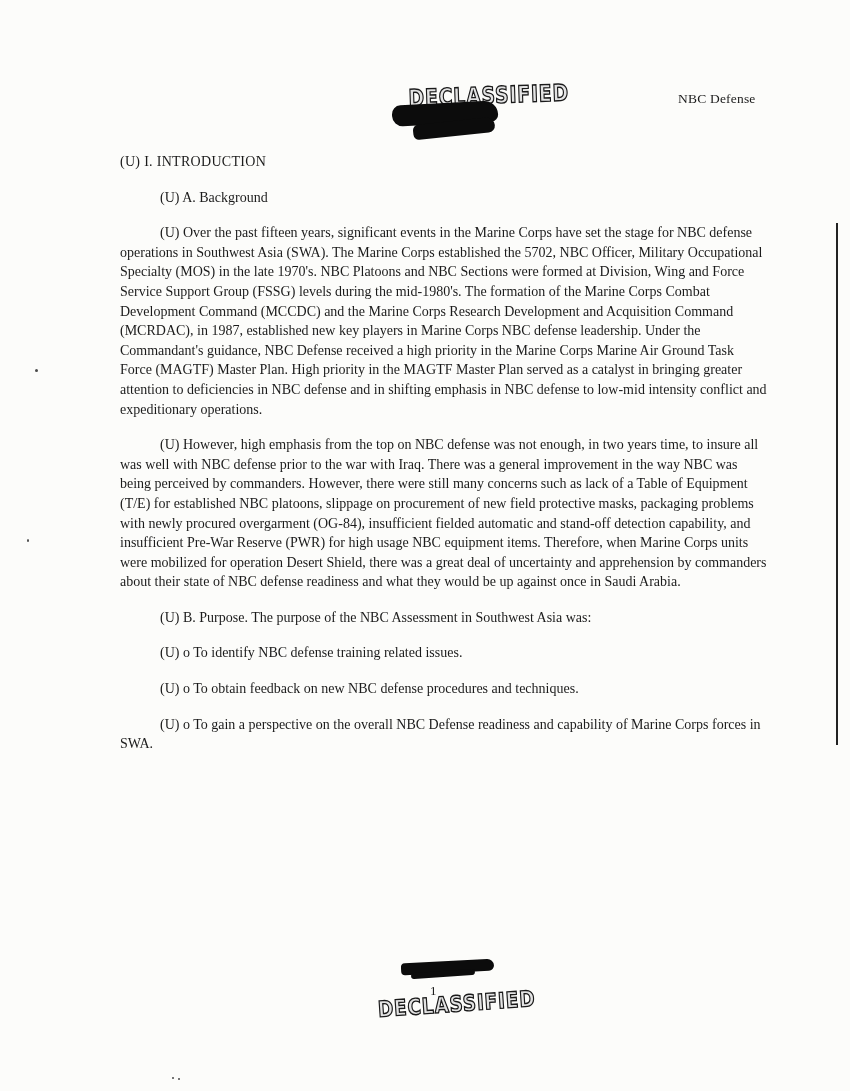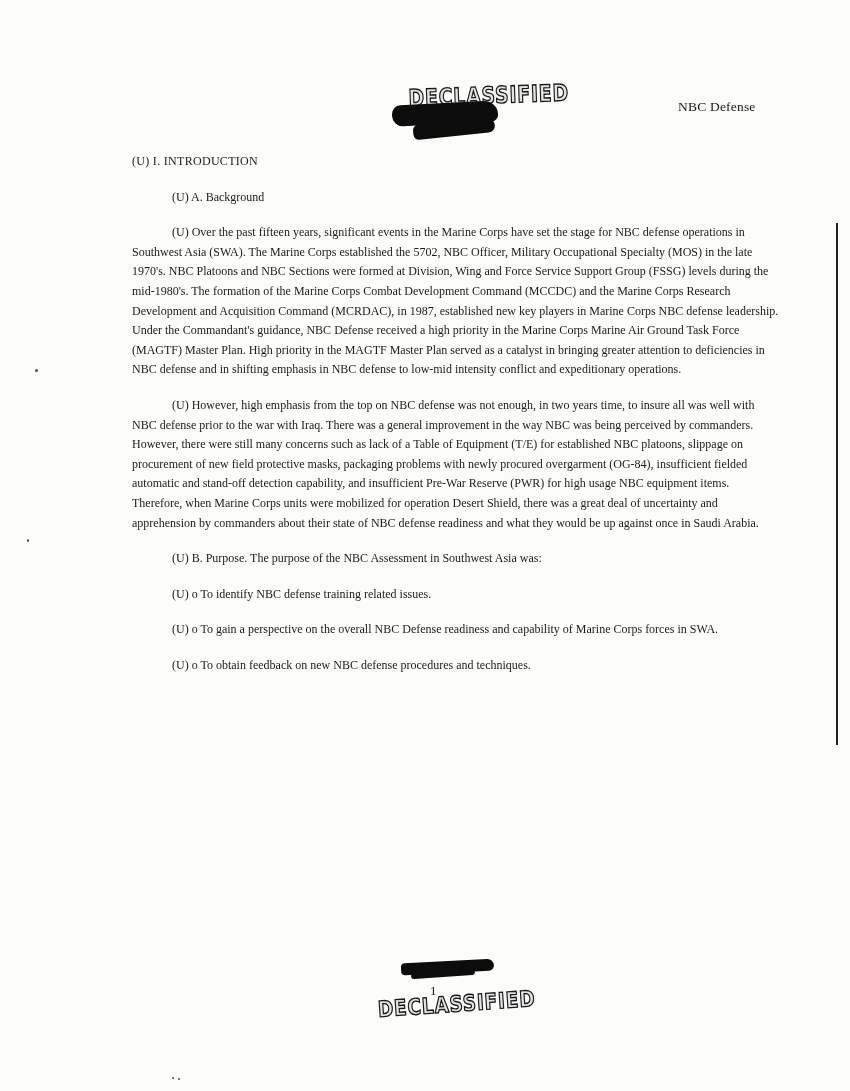--- a/index.html
+++ b/index.html
@@ -14,21 +14,21 @@
     background: #fcfcfa;
     overflow: hidden;
     font-family: "Liberation Serif", serif;
     color: #1b1b1b;
   }
 
   
   .header-label {
     position: absolute;
     left: 678px;
-    top: 99px;
+    top: 91px;
     font-size: 13.5px;
     letter-spacing: 0.2px;
   }
 
   
   .stamp {
     font-family: "DejaVu Sans", sans-serif;
     font-weight: bold;
     color: rgba(255,255,255,0.88);
     -webkit-text-stroke: 1.4px #1a1a1a;
@@ -63,23 +63,22 @@
                   border-radius: 6px 10px 8px 6px; transform: rotate(-3deg); }
   .redaction.r4 { left: 411px; top: 971px; width: 64px; height: 6px;
                   border-radius: 4px; transform: rotate(-4deg); }
 
   
   .body-text {
     position: absolute;
     left: 120px;
     top: 152px;
     width: 648px;
-    font-size: 12px;
+    font-size: 14px;
     line-height: 19.6px;
-    margin-left: 12px;
   }
   .body-text p { margin-top: 16px; text-indent: 40px; }
   .body-text p.heading { margin-top: 0; text-indent: 0; letter-spacing: 0.3px; }
 
   .page-number {
     position: absolute;
     left: 430px;
     top: 983px;
     font-size: 13px;
   }
@@ -110,22 +109,22 @@
   <div class="redaction r1"></div>
   <div class="redaction r2"></div>
 
   <div class="body-text">
     <p class="heading">(U) I. INTRODUCTION</p>
     <p>(U) A. Background</p>
     <p>(U) Over the past fifteen years, significant events in the Marine Corps have set the stage for NBC defense operations in Southwest Asia (SWA). The Marine Corps established the 5702, NBC Officer, Military Occupational Specialty (MOS) in the late 1970's. NBC Platoons and NBC Sections were formed at Division, Wing and Force Service Support Group (FSSG) levels during the mid-1980's. The formation of the Marine Corps Combat Development Command (MCCDC) and the Marine Corps Research Development and Acquisition Command (MCRDAC), in 1987, established new key players in Marine Corps NBC defense leadership. Under the Commandant's guidance, NBC Defense received a high priority in the Marine Corps Marine Air Ground Task Force (MAGTF) Master Plan. High priority in the MAGTF Master Plan served as a catalyst in bringing greater attention to deficiencies in NBC defense and in shifting emphasis in NBC defense to low-mid intensity conflict and expeditionary operations.</p>
     <p>(U) However, high emphasis from the top on NBC defense was not enough, in two years time, to insure all was well with NBC defense prior to the war with Iraq. There was a general improvement in the way NBC was being perceived by commanders. However, there were still many concerns such as lack of a Table of Equipment (T/E) for established NBC platoons, slippage on procurement of new field protective masks, packaging problems with newly procured overgarment (OG-84), insufficient fielded automatic and stand-off detection capability, and insufficient Pre-War Reserve (PWR) for high usage NBC equipment items. Therefore, when Marine Corps units were mobilized for operation Desert Shield, there was a great deal of uncertainty and apprehension by commanders about their state of NBC defense readiness and what they would be up against once in Saudi Arabia.</p>
     <p>(U) B. Purpose. The purpose of the NBC Assessment in Southwest Asia was:</p>
     <p>(U) o To identify NBC defense training related issues.</p>
+    <p>(U) o To obtain feedback on new NBC defense procedures and techniques.</p>
     <p>(U) o To gain a perspective on the overall NBC Defense readiness and capability of Marine Corps forces in SWA.</p>
-    <p>(U) o To obtain feedback on new NBC defense procedures and techniques.</p>
   </div>
 
   <div class="redaction r3"></div>
   <div class="redaction r4"></div>
 
   <div class="page-number">1</div>
 
   <div class="stamp stamp-bottom">DECLASSIFIED</div>
 
   <div class="scan-line"></div>

